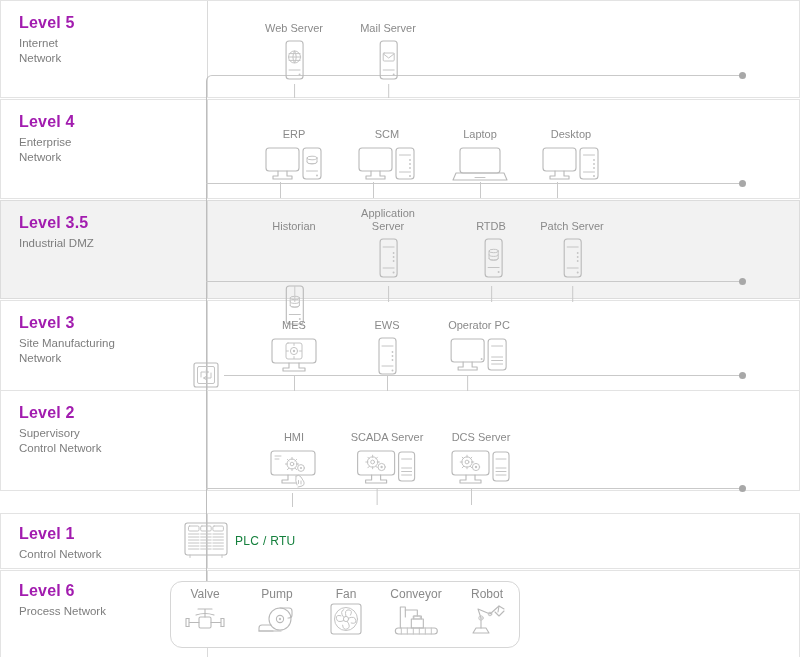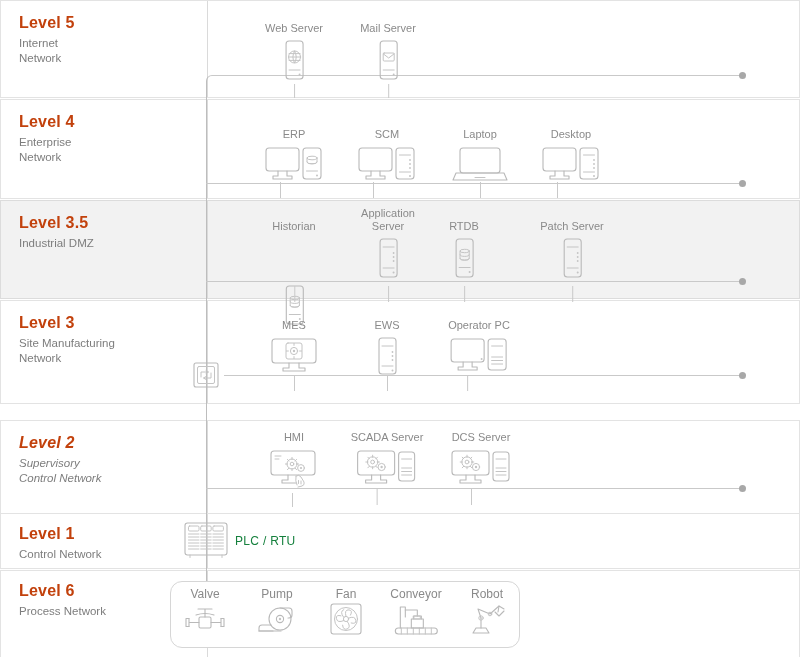--- a/index.html
+++ b/index.html
@@ -21,21 +21,21 @@
   }
   .band.dmz{background:#f2f2f2;border-color:#dcdcdc;}
 
   .band-divider{
     position:absolute;top:0;bottom:0;left:206px;width:1px;
     background:#dadada;
   }
 
   .label-block{position:absolute;left:18px;top:12px;}
   .level-title{
-    font-size:16px;font-weight:bold;color:#c2410c;
+    font-size:16px;font-weight:bold;color:#a21caf;
     letter-spacing:.2px;line-height:20px;margin:0;
   }
   .level-sub{
     font-size:11.5px;color:#7d7d7d;line-height:14.5px;margin-top:3px;
     max-width:160px;white-space:pre-line;
   }
 
   
   .bus{
     position:absolute;height:1px;background:#c9c9c9;left:206px;
@@ -124,21 +124,21 @@
 
   <div class="band" style="top:300px;height:104px;">
     <div class="band-divider"></div>
     <div class="label-block">
       <div class="level-title">Level 3</div>
       <div class="level-sub">Site Manufacturing
 Network</div>
     </div>
   </div>
 
-  <div class="band" style="top:420px;height:101px;font-style:italic;">
+  <div class="band" style="top:390px;height:101px;">
     <div class="band-divider"></div>
     <div class="label-block">
       <div class="level-title">Level 2</div>
       <div class="level-sub">Supervisory
 Control Network</div>
     </div>
   </div>
 
   <div class="band" style="top:513px;height:56px;">
     <div class="band-divider"></div>
@@ -289,21 +289,21 @@
       <path class="ln2" d="M8 9 H19"></path>
       <circle class="fl" cx="18.5" cy="15" r=".9"></circle>
       <circle class="fl" cx="18.5" cy="19" r=".9"></circle>
       <circle class="fl" cx="18.5" cy="23" r=".9"></circle>
       <path class="ln2" d="M8 30 H19"></path>
       <circle class="fl" cx="18.5" cy="34.5" r="1"></circle>
     </svg>
     <div class="stem" style="top:79px;left:50%;height:16px;"></div>
   </div>
 
-  <div class="node" style="left:464px;top:220px;">
+  <div class="node" style="left:491px;top:220px;align-items:flex-end;">
     <div class="node-label">RTDB</div>
     <svg class="node-icon" width="26" height="40" viewBox="0 0 26 40">
       <rect class="ln" x="5" y="1" width="17" height="38" rx="3" fill="#fff"></rect>
       <ellipse class="ln2" cx="13.5" cy="13" rx="4.6" ry="1.7"></ellipse>
       <path class="ln2" d="M8.9 13 v7.5 a4.6 1.7 0 0 0 9.2 0 v-7.5"></path>
       <path class="ln2" d="M8.9 16.7 a4.6 1.7 0 0 0 9.2 0"></path>
       <path class="ln2" d="M8.9 20.4 a4.6 1.7 0 0 0 9.2 0"></path>
       <path class="ln2" d="M8 29.5 H19"></path>
       <circle class="fl" cx="18.5" cy="34" r="1"></circle>
     </svg>

